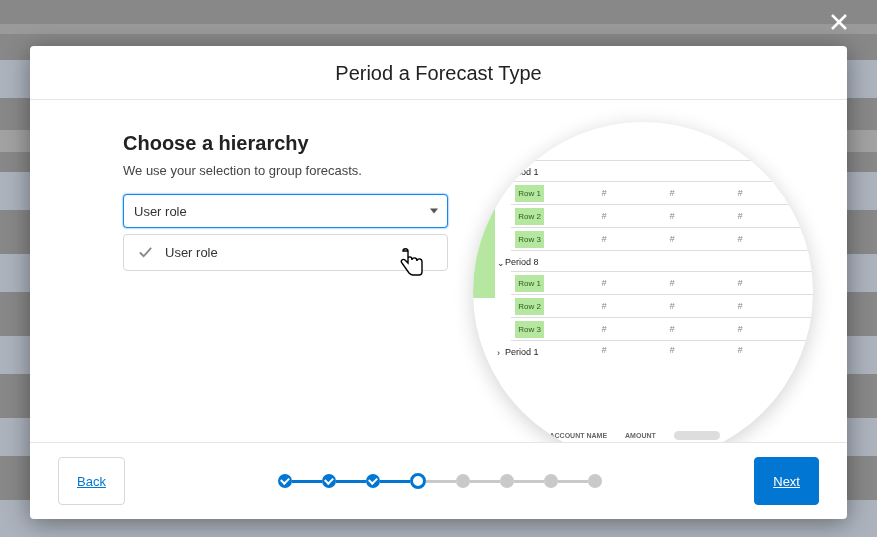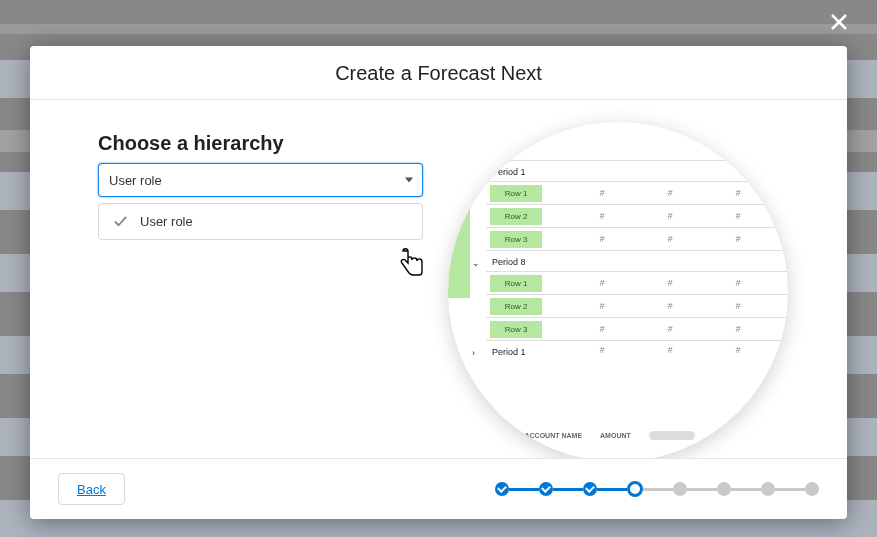--- a/index.html
+++ b/index.html
@@ -28,21 +28,21 @@
   .modal {
     position:absolute; left:30px; top:46px; right:30px; bottom:18px;
     background:#fff; border-radius:4px; box-shadow:0 4px 24px rgba(0,0,0,.4);
     display:flex; flex-direction:column;
   }
   .modal-header {
     text-align:center; padding:16px 0 14px 0; border-bottom:1px solid #e5e5e5;
     font-size:20px; font-weight:400; color:#222;
   }
   .modal-body {
-    flex:1; display:flex; padding:32px 60px 12px 68px; gap:20px; overflow:hidden;
+    flex:1; display:flex; padding:32px 60px 12px 93px; gap:20px; overflow:hidden;
   }
   .left-col { flex:0 0 330px; }
   .section-title { font-size:20px; font-weight:700; color:#222; margin-bottom:8px;}
   .section-sub   { font-size:13px; color:#444; margin-bottom:16px;}
   .combo {
     position:relative; width:325px;
   }
   .combo-input {
     width:100%; height:34px; border:1px solid #1589ee; border-radius:4px;
     padding:0 28px 0 10px; font-size:13px; color:#333; outline:none;
@@ -72,46 +72,46 @@
     position:absolute; left:0; top:-10px; width:340px; height:340px; border-radius:50%;
     background:#fff; box-shadow:0 4px 20px rgba(0,0,0,.18);
     overflow:hidden; font-size:9px; color:#555;
   }
   .pc-headers {
     position:absolute; top:22px; left:115px; right:0; display:flex;
     font-size:8px; font-weight:700; color:#666;
   }
   .pc-headers span { width:68px; text-align:center; }
   .pc-table { position:absolute; top:38px; left:20px; right:0; }
-  .pc-period { padding:6px 0 4px 4px; font-size:9px; color:#222; display:flex; align-items:center; gap:12px;}
+  .pc-period { padding:6px 0 4px 4px; font-size:9px; color:#222; display:flex; align-items:center; gap:0;}
   .pc-period .chev { width:8px;height:8px;}
   .pc-row { display:flex; align-items:center; height:22px; }
   .pc-row .label {
-    width:52px; text-align:center; background:#b6e7a0; font-size:8px;
+    width:29px; text-align:center; background:#b6e7a0; font-size:8px;
     padding:4px 0; color:#2b5d16; margin-left:22px;
   }
   .pc-row .cell { width:68px; text-align:center; color:#888; font-style:italic;}
   .pc-row .sep  { width:26px;}
   .pc-hr { height:1px; background:#ddd; margin:0 0 0 18px;}
   .pc-bottom {
     position:absolute; bottom:22px; left:48px; right:20px; display:flex; gap:18px;
     font-size:7px; font-weight:700; color:#666; align-items:center;
   }
   .pc-bottom .pill { background:#ddd; border-radius:5px; height:9px; flex:0 0 46px;}
   .pc-sideband {
     position:absolute; left:0; top:36px; width:22px; height:140px;
     background:#b6e7a0;
   }
 
   .modal-footer {
     border-top:1px solid #e5e5e5; padding:14px 28px;
     display:flex; align-items:center; justify-content:space-between;
   }
   .btn {
-    height:32px; padding:0 18px; border-radius:4px; font-size:13px;
+    height:48px; padding:0 18px; border-radius:4px; font-size:13px;
     border:1px solid #d8d8d8; background:#fff; color:#0176d3; cursor:pointer;text-decoration:underline;
   }
   .btn.primary { background:#0176d3; border-color:#0176d3; color:#fff; font-weight:500;}
   .stepper { display:flex; align-items:center; gap:0;}
   .step { width:14px; height:14px; border-radius:50%; background:#0176d3; position:relative;}
   .step.done::after{
     content:""; position:absolute; left:3px; top:3px; width:6px; height:4px;
     border-left:2px solid #fff; border-bottom:2px solid #fff; transform:rotate(-45deg);
   }
   .step.active { width:16px;height:16px; background:#fff; border:3px solid #0176d3;}
@@ -131,25 +131,26 @@
 <div class="bg-stripe s5"></div>
 <div class="bg-stripe s6"></div>
 
 <div class="close-x">
   <svg width="20" height="20" viewBox="0 0 20 20">
       <path d="M3 3 L17 17 M17 3 L3 17"></path>
     </svg>
 </div>
 
 <div class="modal">
-  <div class="modal-header">Create a Forecast Next</div>
+  <div class="modal-header">Period a Forecast Type</div>
 
   <div class="modal-body">
     <div class="left-col">
       <div class="section-title">Choose a hierarchy</div>
+      <div class="section-sub">We use your selection to group forecasts.</div>
 
       <div class="combo">
         <input class="combo-input" value="User role" style="">
         <div class="combo-caret"></div>
       </div>
 
       <div class="combo-list">
         <div class="combo-item">
           <svg viewBox="0 0 16 16">
               <path d="M2 8 L6 12 L14 3"></path>
@@ -256,20 +257,21 @@
         <div class="step active"></div>
         <div class="bar future"></div>
         <div class="step future"></div>
         <div class="bar future"></div>
         <div class="step future"></div>
         <div class="bar future"></div>
         <div class="step future"></div>
         <div class="bar future"></div>
         <div class="step future"></div>
       </div>
+    <button class="btn primary">Next</button>
   </div>
 </div>
 
 <div class="cursor-hand">
   <svg width="30" height="32" viewBox="0 0 30 32">
     <path d="M9 3 v12 l-3 -3 c-2 -2 -5 1 -3 3 l7 10 c1 1 2 2 4 2 h6 c2 0 3 -1 3 -3 v-10 c0 -4 -5 -4 -5 -1 c0 -4 -5 -4 -5 -1 c0 -4 -4 -4 -4 -1 v-8 c0 -3 -5 -3 -5 0 z" fill="#fff" stroke="#000" stroke-width="1.4"></path>
   </svg>
 </div>
 
 </body></html>

